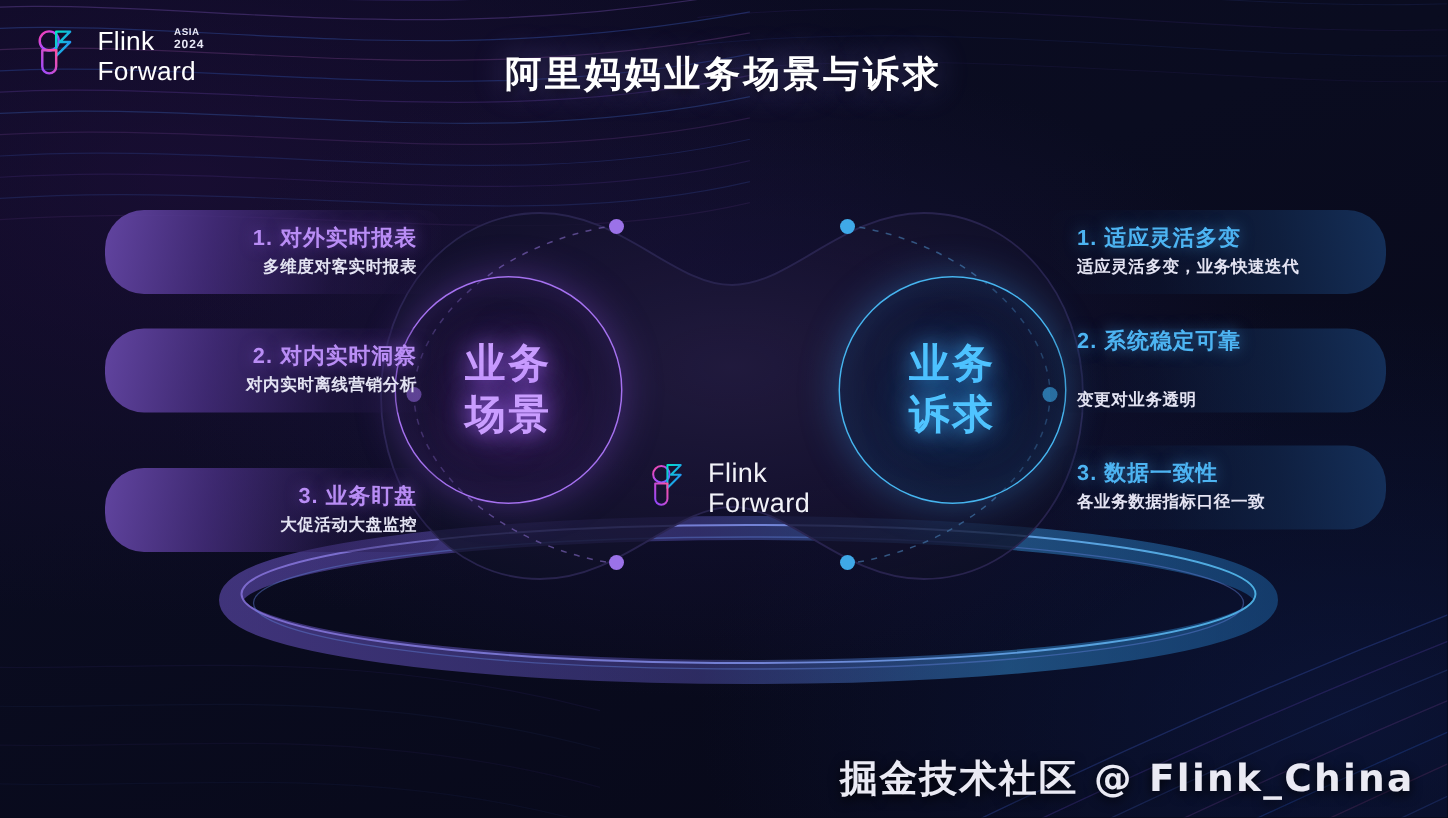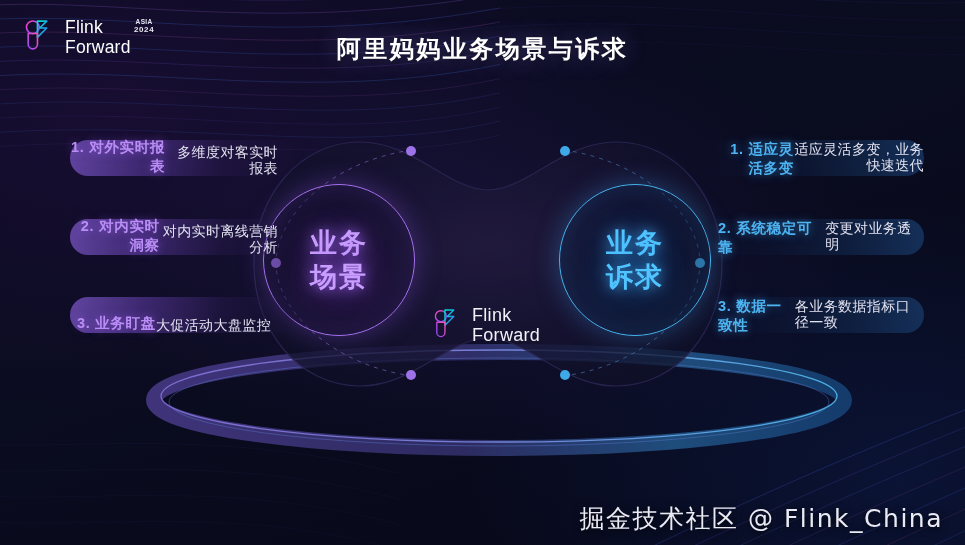--- a/index.html
+++ b/index.html
@@ -30,23 +30,23 @@
 
   
   #header-logo { position:absolute; left:22px; top:18px; display:flex; align-items:flex-start; gap:9px; }
   #header-logo .mark { width:34px; height:34px; flex:none; }
   #header-logo .wordmark {
     color:#fff; font-size:17.5px; line-height:17.5px; font-weight:400;
     letter-spacing:.2px; padding-top:1px; position:relative;
   }
   #header-logo .wordmark .l2 { display:block; margin-top:2px; }
   #header-logo .sup {
-    position:absolute; left:69px; top:0px;
+    position:absolute; left:51px; top:0px;
     font-size:6.5px; line-height:8px; color:#e8e8f5; font-weight:700;
-    letter-spacing:.4px; text-align:center;
+    letter-spacing:.4px; 
   }
   #header-logo .sup .y { display:block; font-size:8px; letter-spacing:.6px; }
 
   #page-title {
     position:absolute; left:0; right:0; top:33px; text-align:center;
     color:#ffffff; font-size:24px; font-weight:700; letter-spacing:2.5px;
     text-shadow:0 0 22px rgba(150,140,255,.45), 0 2px 6px rgba(0,0,0,.8);
     font-family:"DejaVu Sans","Liberation Sans",sans-serif;
   }
 
@@ -93,41 +93,41 @@
   #center-logo {
     position:absolute; left:428px; top:215px; transform:translateY(-50%);
     display:flex; align-items:center; gap:10px;
   }
   #center-logo .mark { width:30px; height:34px; flex:none; }
   #center-logo .wordmark { color:#f2f2f8; font-size:18px; line-height:20px; letter-spacing:.3px; }
   #center-logo .wordmark .l2 { display:block; }
 
   
   .card {
-    position:absolute; width:224px; height:36px;
-    display:flex; justify-content:center;
+    position:absolute; width:224px; height:56px;
+    display:flex; flex-direction:column; justify-content:center;
   }
   .card.left  { left:70px;  padding-right:16px; align-items:flex-end; text-align:right;
     border-radius:26px 12px 12px 26px;
     background:linear-gradient(100deg, rgba(104,73,170,.92) 0%, rgba(74,48,132,.78) 32%, rgba(40,26,78,.45) 68%, rgba(22,16,46,.08) 100%); }
   .card.right { left:700px; padding-left:18px;  align-items:flex-start; text-align:left;
     border-radius:12px 26px 26px 12px;
     background:linear-gradient(260deg, rgba(22,52,96,.9) 0%, rgba(17,38,74,.72) 32%, rgba(12,24,54,.42) 68%, rgba(10,14,34,.06) 100%); }
   .card .t1 { font-size:14.5px; font-weight:700; letter-spacing:.7px; line-height:19px; }
-  .card .t2 { font-size:14px; color:#e3e3f2; letter-spacing:.4px; line-height:16px; margin-top:1px; font-weight:400; }
+  .card .t2 { font-size:11px; color:#e3e3f2; letter-spacing:.4px; line-height:16px; margin-top:1px; font-weight:700; }
   .card.left  .t1 { color:#b98df5; text-shadow:0 0 10px rgba(160,100,245,.55); }
   .card.right .t1 { color:#4db4f2; text-shadow:0 0 10px rgba(70,170,245,.55); }
 
-  #card-l1 { top:140px; } #card-l2 { top:219px; } #card-l3 { top:297px; }
-  #card-r1 { top:140px;text-align:right; } #card-r2 { top:219px; } #card-r3 { top:297px; }
+  #card-l1 { top:140px; } #card-l2 { top:219px; } #card-l3 { top:312px; }
+  #card-r1 { top:140px;text-align:right; } #card-r2 { top:219px;justify-content:space-between; } #card-r3 { top:297px; }
 
   
   #watermark {
     position:absolute; right:22px; bottom:10px;
-    color:#eaeaf4; font-size:25px; letter-spacing:1.5px; font-weight:400;
+    color:#eaeaf4; font-size:25px; letter-spacing:1.5px; font-weight:700;
     font-family:"DejaVu Sans","Liberation Sans",sans-serif;
     text-shadow:0 2px 8px rgba(0,0,0,.9);
   }
 </style>
 </head>
 <body>
 
 <div id="slide">
 
   <svg class="bg-lines" id="bg-topleft" viewBox="0 0 560 260" preserveAspectRatio="none">

